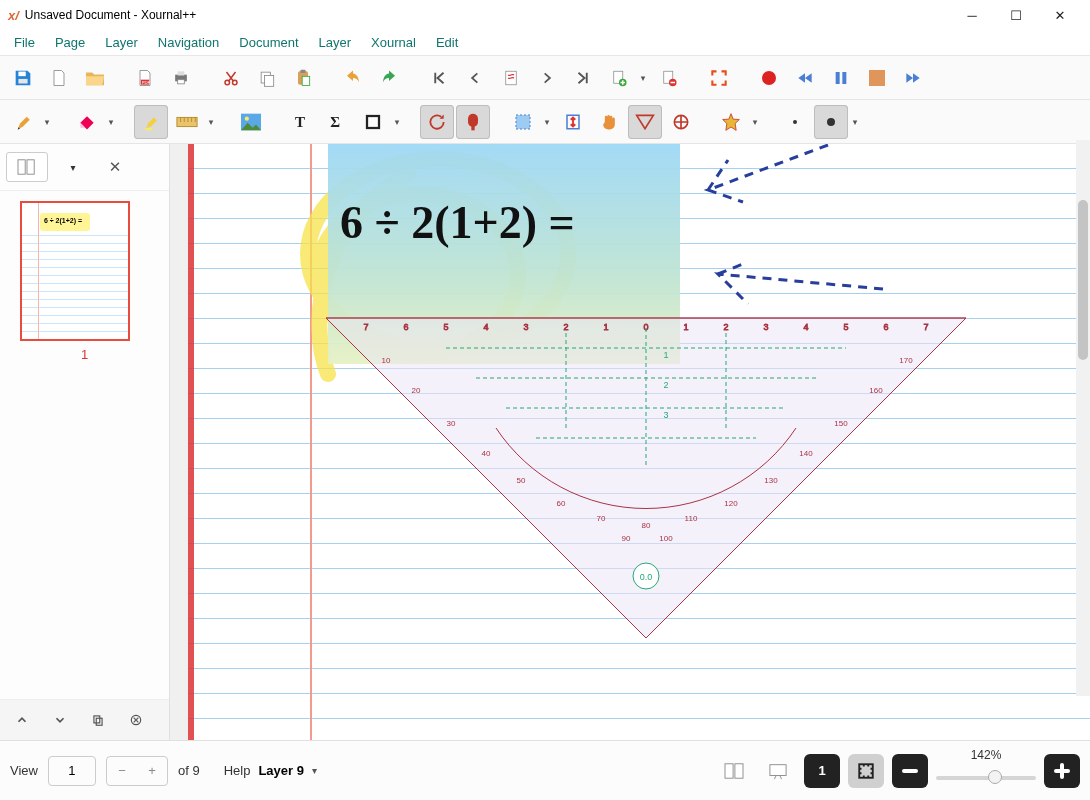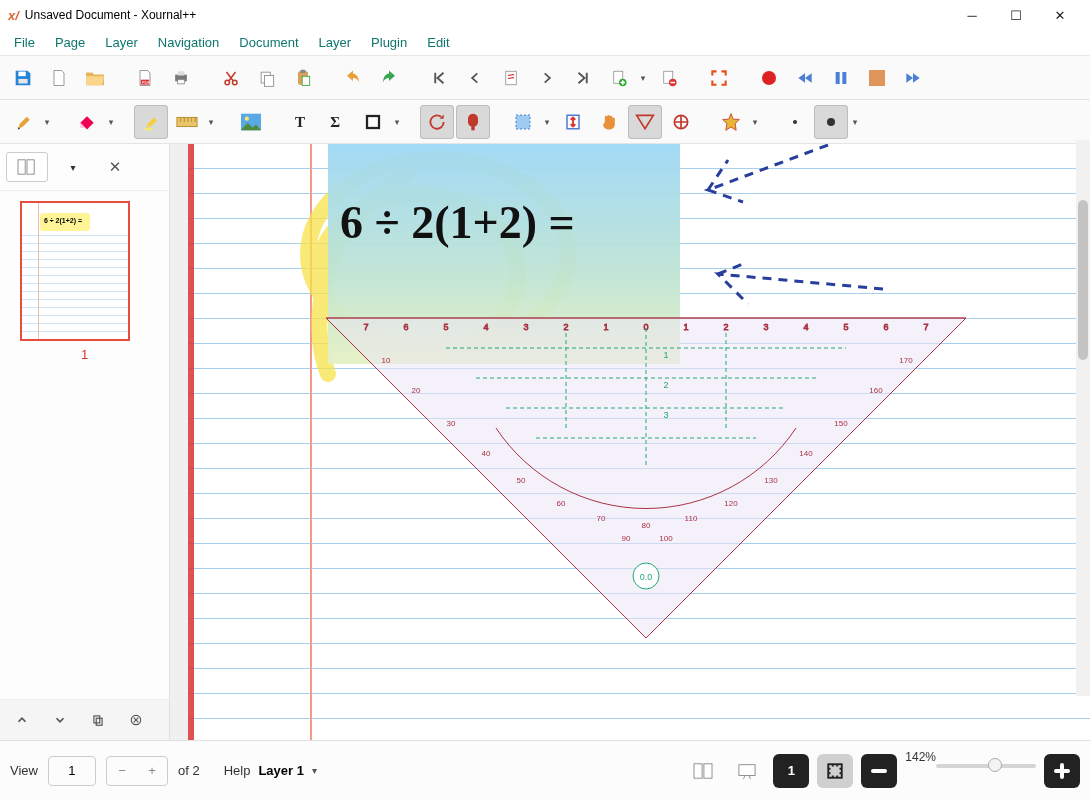--- a/index.html
+++ b/index.html
@@ -71,21 +71,21 @@
   <div class="winbtn">✕</div>
 </div>
 
 <div class="menubar">
   <div class="item">File</div>
   <div class="item">Page</div>
   <div class="item">Layer</div>
   <div class="item">Navigation</div>
   <div class="item">Document</div>
   <div class="item">Layer</div>
-  <div class="item">Plugin</div>
+  <div class="item">Xournal</div>
   <div class="item">Edit</div>
 </div>
 
 <div class="toolbar">
   <div class="tbtn">
       <svg width="22" height="22" viewBox="0 0 24 24">
         <path fill="#2584d6" d="M4 4h13l3 3v13H4z"></path>
         <rect x="7" y="5" width="8" height="5" fill="#fff"></rect>
         <rect x="7" y="13" width="10" height="5" fill="#e6e6e6"></rect>
       </svg>
@@ -485,24 +485,24 @@
 
 <div class="statusbar">
   <span class="lbl">View</span>
   <div class="pagebox">
       <span>1</span>
     </div>
   <div class="spin">
     <div class="sb">−</div>
     <div class="sb">+</div>
   </div>
-  <span class="lbl">of 2</span>
+  <span class="lbl">of 9</span>
   <div class="layerbox">
     <span class="lbl">Help</span>
-    <span class="layerval">Layer 1</span>
+    <span class="layerval">Layer 9</span>
     <span style="font-size:10px;color:#555">▾</span>
   </div>
 
   <div class="stat-group">
     <div class="sqbtn">
         <svg width="22" height="18" viewBox="0 0 24 20">
           <rect x="2" y="2" width="9" height="16" fill="#fff" stroke="#888"></rect>
           <rect x="13" y="2" width="9" height="16" fill="#fff" stroke="#888"></rect>
         </svg>
       </div>
@@ -519,21 +519,21 @@
         <svg width="18" height="18" viewBox="0 0 24 24" stroke="#222" fill="none" stroke-width="2.5">
           <rect x="3" y="3" width="18" height="18"></rect>
           <path d="M9 3v3M15 3v3M9 21v-3M15 21v-3M3 9h3M3 15h3M21 9h-3M21 15h-3"></path>
         </svg>
       </div>
     <div class="sqbtn dark">
         <svg width="16" height="4">
           <rect width="16" height="4" fill="#fff" rx="2"></rect>
         </svg>
       </div>
-    <div style="display:flex;">
+    <div style="display:flex;flex-direction:column;align-items:center">
       <span class="zoom-label">142%</span>
       <div class="slider">
           <div class="knob"></div>
         </div>
     </div>
     <div class="sqbtn dark">
         <svg width="16" height="16" viewBox="0 0 16 16">
           <rect x="6" width="4" height="16" fill="#fff" rx="2"></rect>
           <rect y="6" width="16" height="4" fill="#fff" rx="2"></rect>
         </svg>

